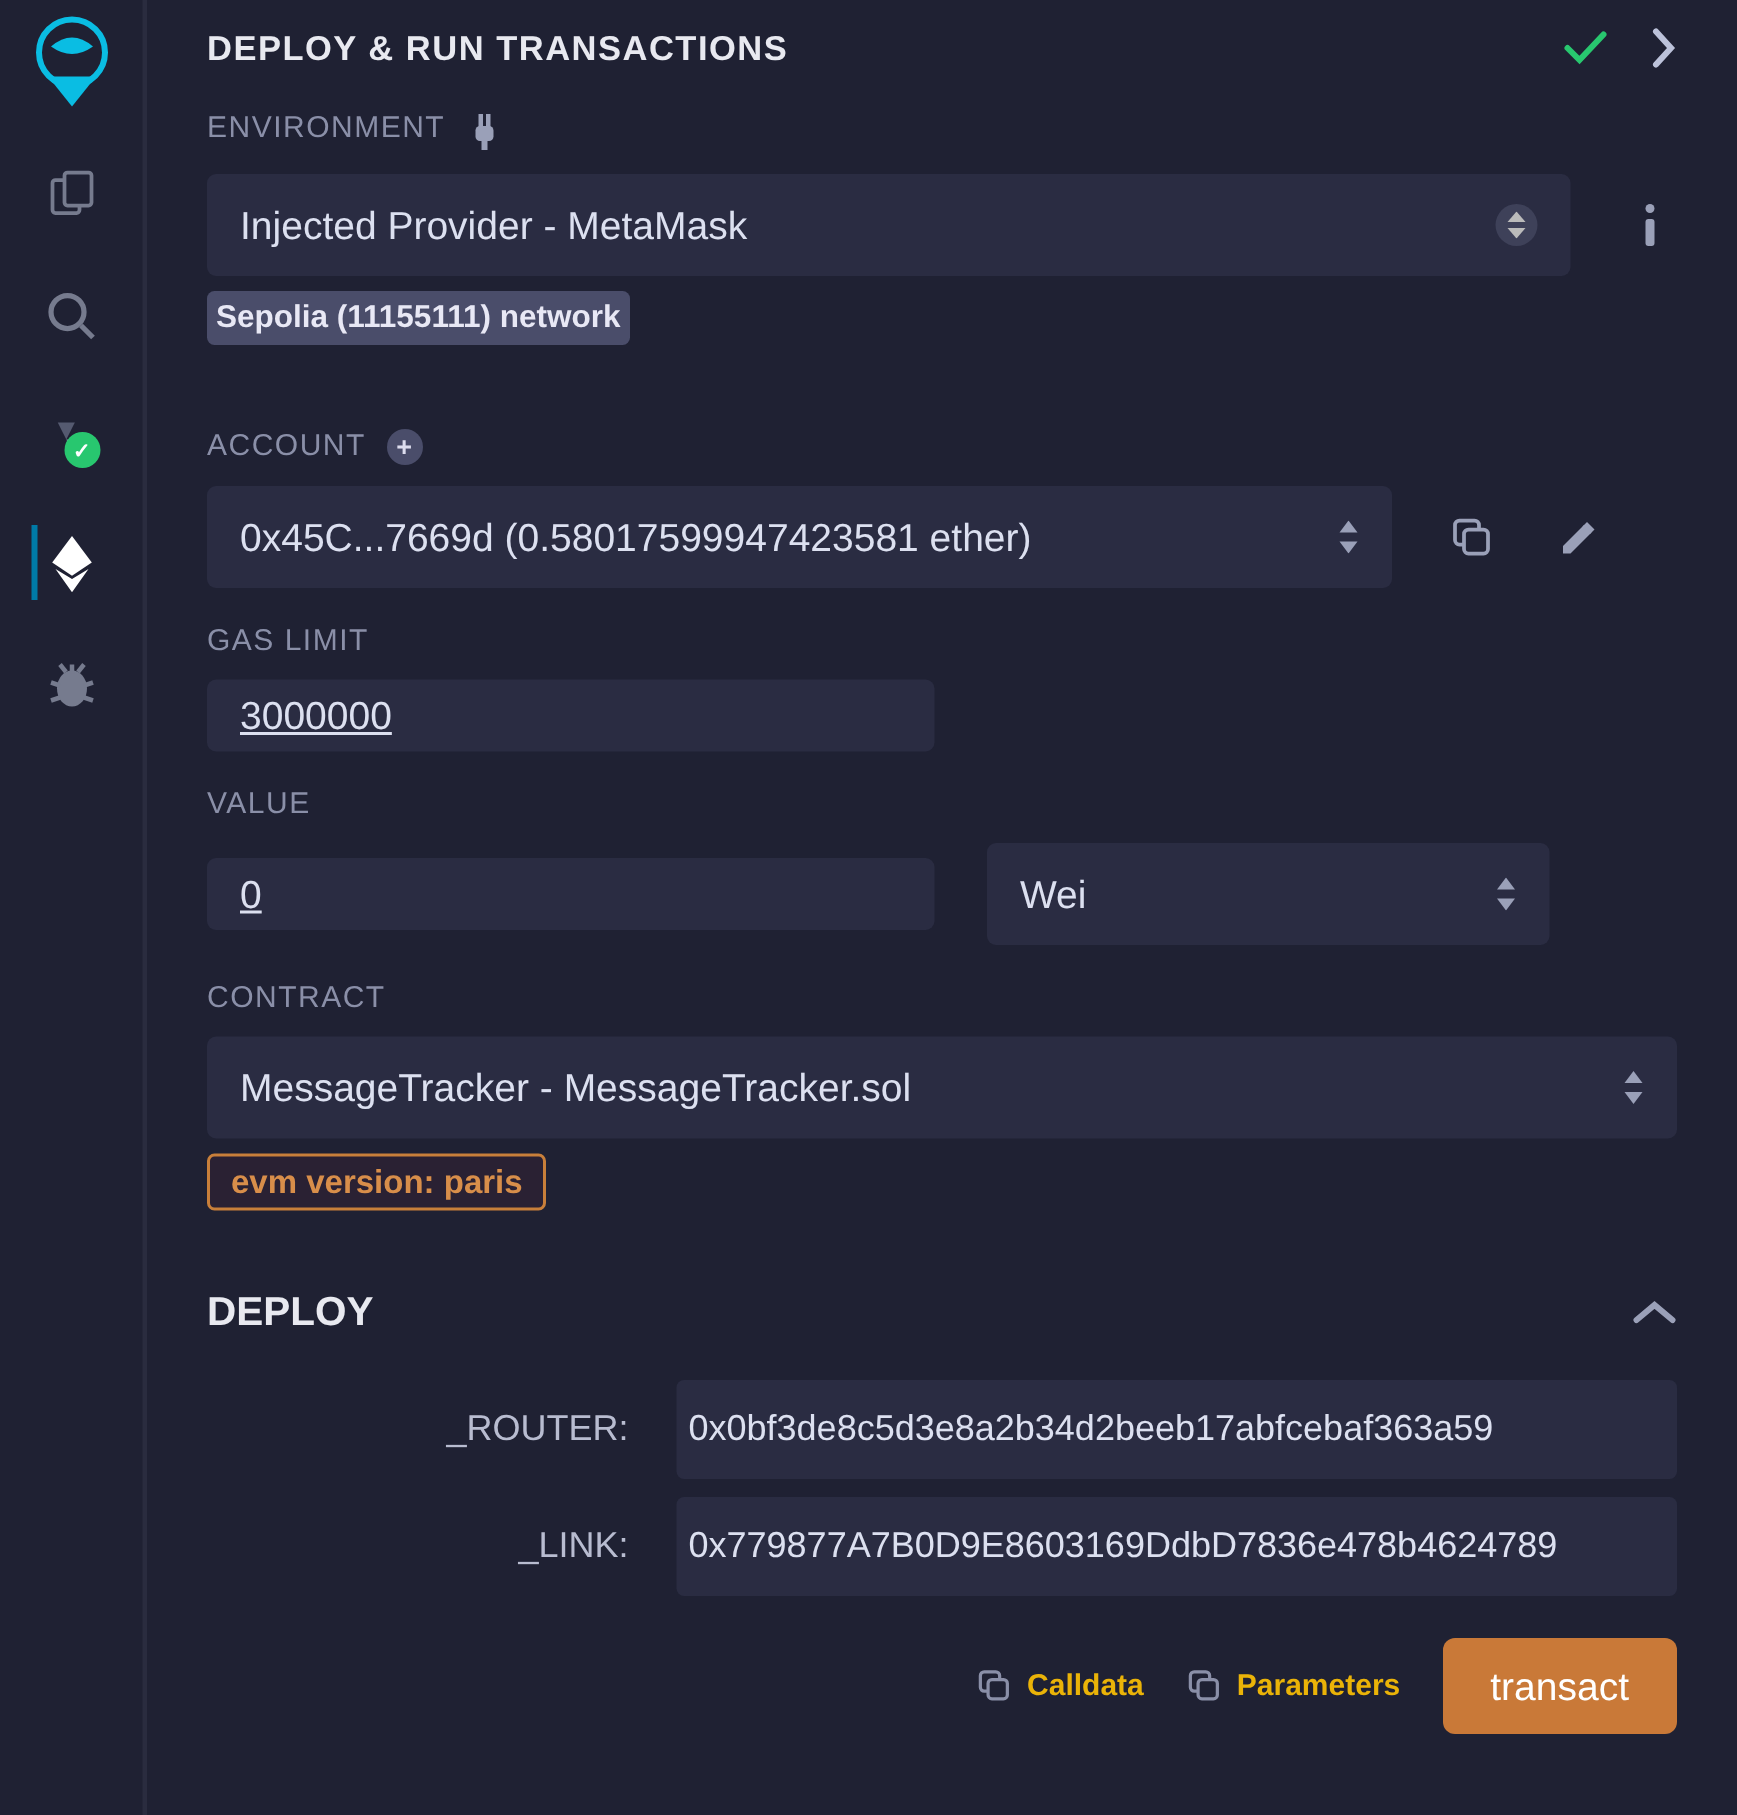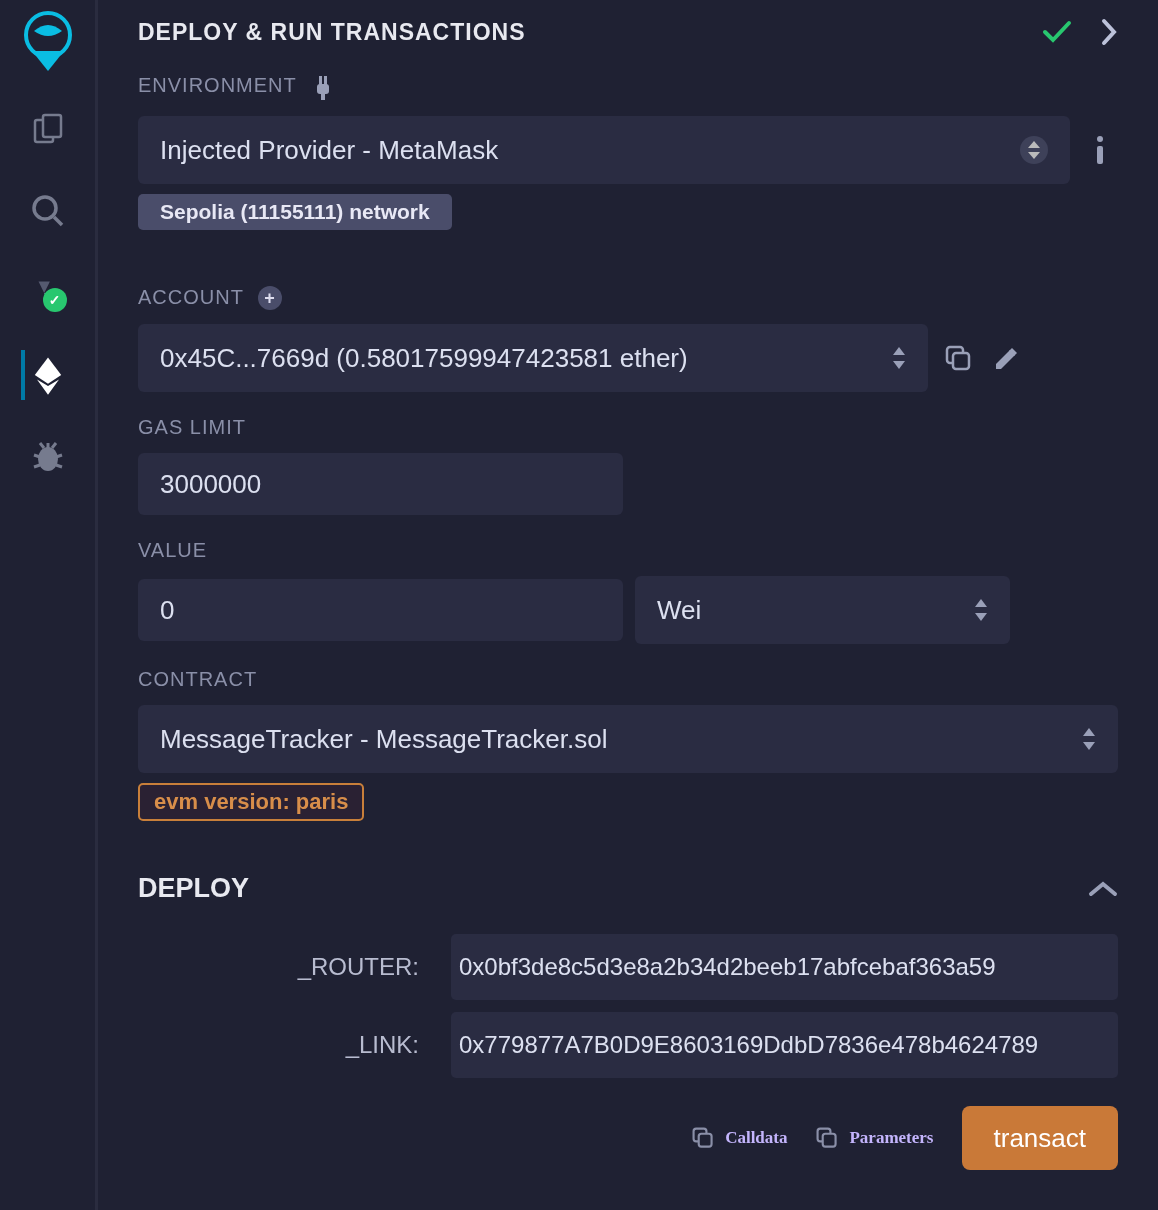--- a/index.html
+++ b/index.html
@@ -7,36 +7,36 @@
 .sidebar { width:98px; background:#1f2133; border-right:3px solid #2a2c3f; display:flex; flex-direction:column; align-items:center; padding-top:12px; gap:32px; }
 .logo { width:60px; height:60px; display:flex; align-items:center; justify-content:center; }
 .side-icon { width:50px; height:50px; display:flex; align-items:center; justify-content:center; color:#767b8e; cursor:pointer; position:relative; }
 .side-icon.active { border-left:4px solid #007aa6; margin-left:-4px; color:#fff; }
 .badge-check { position:absolute; right:6px; bottom:6px; width:24px; height:24px; background:#28c76f; border-radius:50%; display:flex; align-items:center; justify-content:center; color:#fff; font-size:14px; font-weight:bold; }
 .main { flex:1; padding:18px 40px; overflow:auto; }
 .hdr { display:flex; align-items:center; justify-content:space-between; margin-bottom:28px; }
 .title { font-size:23px; font-weight:600; letter-spacing:1px; color:#e8e9f0; }
 .hdr-icons { display:flex; align-items:center; gap:28px; }
 .sect-label { font-size:20px; font-weight:500; letter-spacing:1px; color:#8a8fa8; margin-bottom:14px; display:flex; align-items:flex-start; gap:14px; }
-.row { display:flex; align-items:center; gap:12px; margin-bottom:10px; }
+.row { display:flex; align-items:center; gap:35px; margin-bottom:10px; }
 .sel { flex:1; background:#2a2c42; border:none; border-radius:6px; padding:0 22px; height:68px; font-size:26px; color:#dce0f0; display:flex; align-items:center; justify-content:space-between; cursor:pointer; }
-.inp { background:#2a2c42; border:none; border-radius:6px; padding:0 22px; height:62px; font-size:26px; color:#dce0f0; outline:none; }
-.chip { display:inline-block; background:#4a4d6a; color:#e8e8f5; padding:6px 22px; border-radius:5px; font-size:21px; font-weight:600; margin-bottom:32px; }
+.inp { background:#2a2c42; border:none; border-radius:6px; padding:0 22px; height:48px; font-size:26px; color:#dce0f0; outline:none;text-decoration:underline; }
+.chip { display:inline-block; background:#4a4d6a; color:#e8e8f5; padding:6px 6px; border-radius:5px; font-size:21px; font-weight:600; margin-bottom:32px; }
 .chip-orange { display:inline-block; border:2px solid #c87f3a; color:#d88e4a; padding:4px 14px; border-radius:5px; font-size:22px; font-weight:600; margin-bottom:28px; background:#2a2133; }
 .updown { width:28px; height:28px; border-radius:50%; background:#3e4159; display:flex; align-items:center; justify-content:center; color:#aab; }
 .icon-btn { width:36px; height:36px; display:flex; align-items:center; justify-content:center; color:#8a8fa8; cursor:pointer; }
 .plus-badge { width:24px; height:24px; border-radius:50%; background:#4a4d6a; display:flex; align-items:center; justify-content:center; color:#dde; font-weight:bold; font-size:18px; }
 .section { margin-bottom:24px; }
 .deploy-hdr { display:flex; align-items:center; justify-content:space-between; margin-bottom:30px; }
 .deploy-title { font-size:27px; font-weight:700; color:#e8e9f0; }
 .param-row { display:flex; align-items:center; gap:28px; margin-bottom:12px; }
 .param-label { width:285px; text-align:right; font-size:24px; color:#b8bcd0; padding-right:4px; }
 .param-input { flex:1; background:#2a2c42; border:none; border-radius:5px; height:66px; padding:0 8px; font-size:24px; color:#dce0f0; outline:none; }
 .actions { display:flex; align-items:center; justify-content:flex-end; gap:28px; margin-top:28px; }
-.action-link { display:flex; align-items:center; gap:10px; color:#c4b5fd; font-size:17px; font-weight:600; cursor:pointer;font-family:Liberation Serif, serif; }
+.action-link { display:flex; align-items:center; gap:10px; color:#eab308; font-size:20px; font-weight:600; cursor:pointer; }
 .transact-btn { background:#c97938; color:#fff; border:none; border-radius:8px; padding:0 32px; height:64px; font-size:26px; font-weight:500; cursor:pointer; }
 svg { display:block; }
 </style>
 </head>
 <body>
 
 <div class="sidebar">
   <div class="logo">
     <svg width="56" height="66" viewBox="0 0 56 66">
         <g fill="none" stroke="#0abde3" stroke-width="4">

